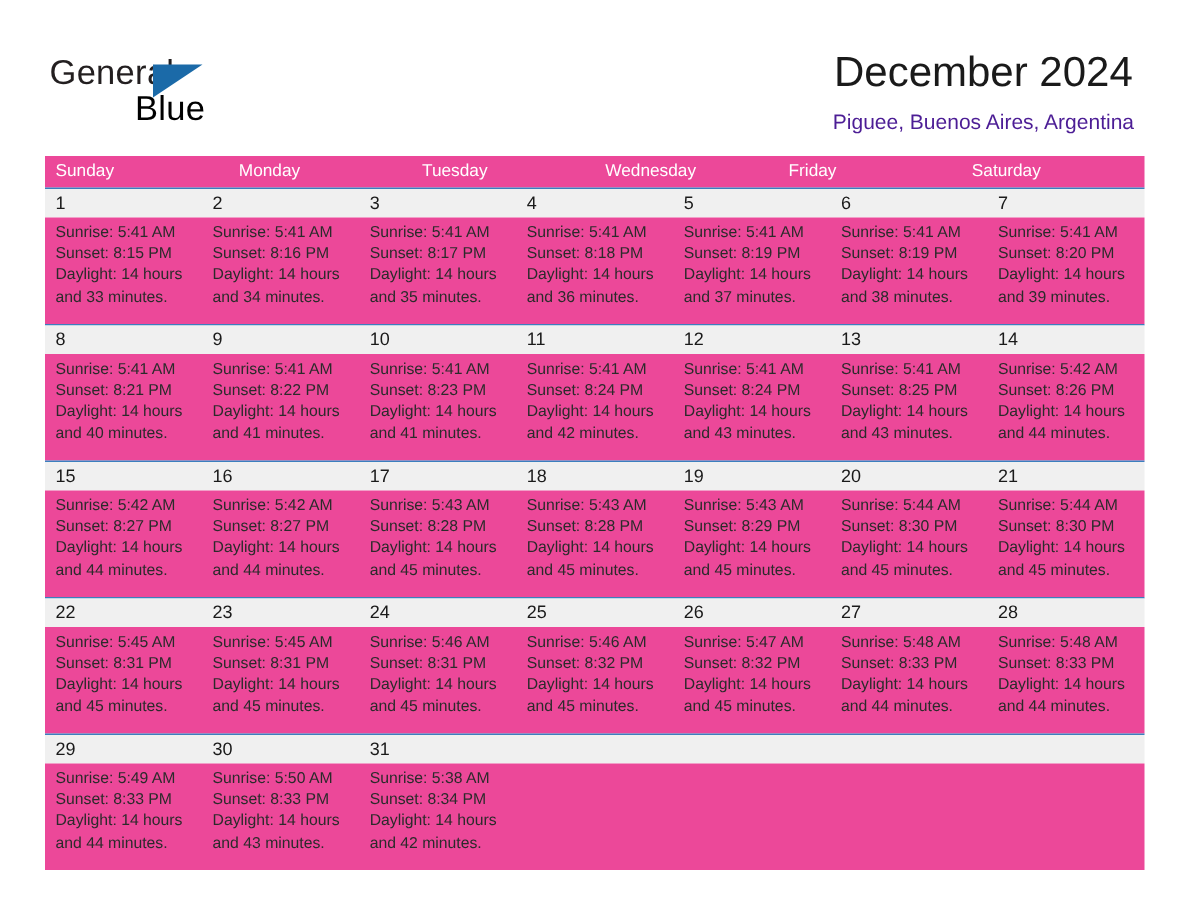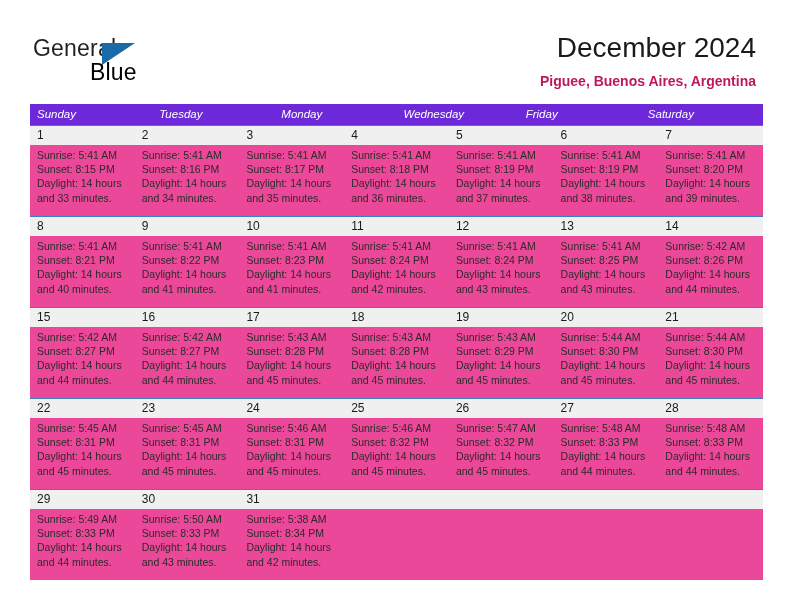--- a/index.html
+++ b/index.html
@@ -61,51 +61,50 @@
     width: 0;
     height: 0;
     border-left: 33px solid #1b6aa8;
     border-bottom: 22px solid transparent;
   }
 
   .title-block {
     position: absolute;
     right: 36px;
     top: 30px;
-    text-align: right;
+    text-align: center;
   }
   .cal-title {
     font-size: 28px;
     color: #1a1a1a;
     line-height: 36px;
     white-space: nowrap;
     font-weight: normal;
     margin: 0;
   }
   .cal-subtitle {
     font-size: 14px;
-    color: #be185d;
+    color: #4c1d95;
     line-height: 20px;
     margin: 5px 0 0 0;
     white-space: nowrap;
-    font-weight: bold;
+    font-weight: normal;
   }
 
   
   .calendar {
     position: absolute;
     left: 30px;
     top: 104px;
     width: 733px;
   }
   .dow-row {
     display: flex;
-    background: #6d28d9;
+    background: #ec4899;
     height: 21px;
-    font-style: italic;
   }
   .dow {
     flex: 1 1 0;
     color: #ffffff;
     font-size: 11.5px;
     line-height: 21px;
     padding-left: 7px;
     box-sizing: border-box;
     white-space: nowrap;
   }
@@ -165,22 +164,22 @@
       <div class="cal-title">December 2024</div>
       <div class="cal-subtitle">Piguee, Buenos Aires, Argentina</div>
     </div>
 
   </div>
 
   <div class="calendar">
 
     <div class="dow-row">
       <div class="dow">Sunday</div>
+      <div class="dow">Monday</div>
       <div class="dow">Tuesday</div>
-      <div class="dow">Monday</div>
       <div class="dow">Wednesday</div>
       <div class="dow">Friday</div>
       <div class="dow">Saturday</div>
     </div>
 
     <div class="week">
       <div class="week-numbers">
         <div class="num-cell">1</div>
         <div class="num-cell">2</div>
         <div class="num-cell">3</div>

